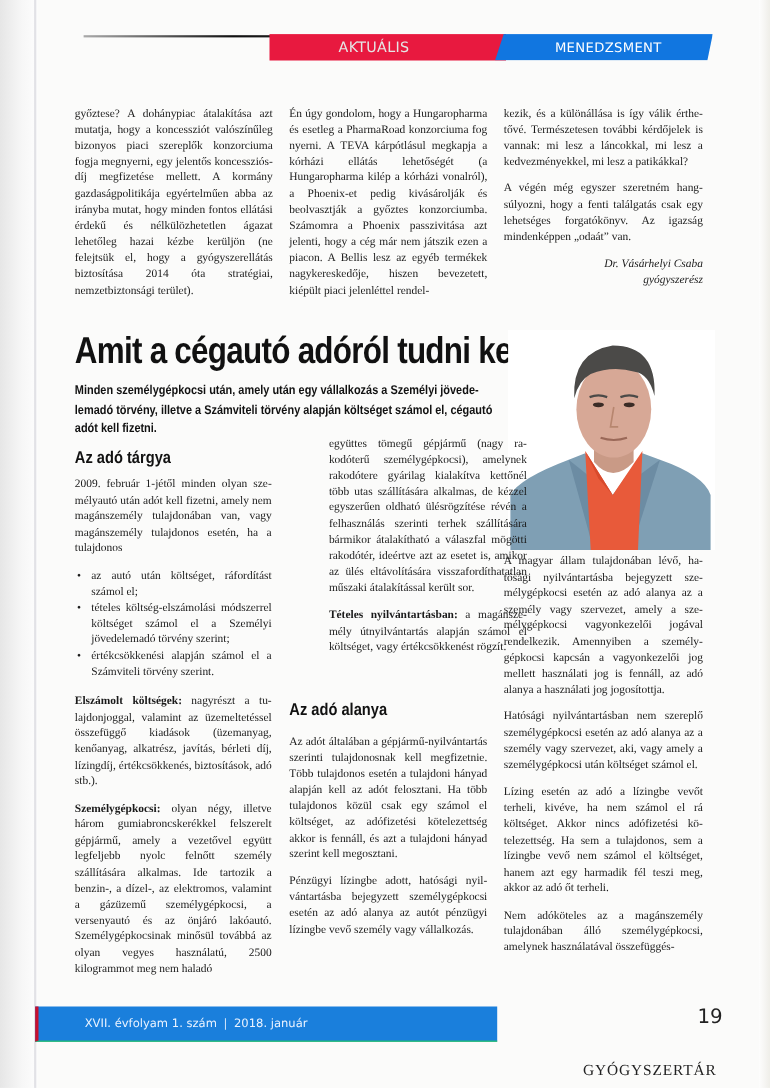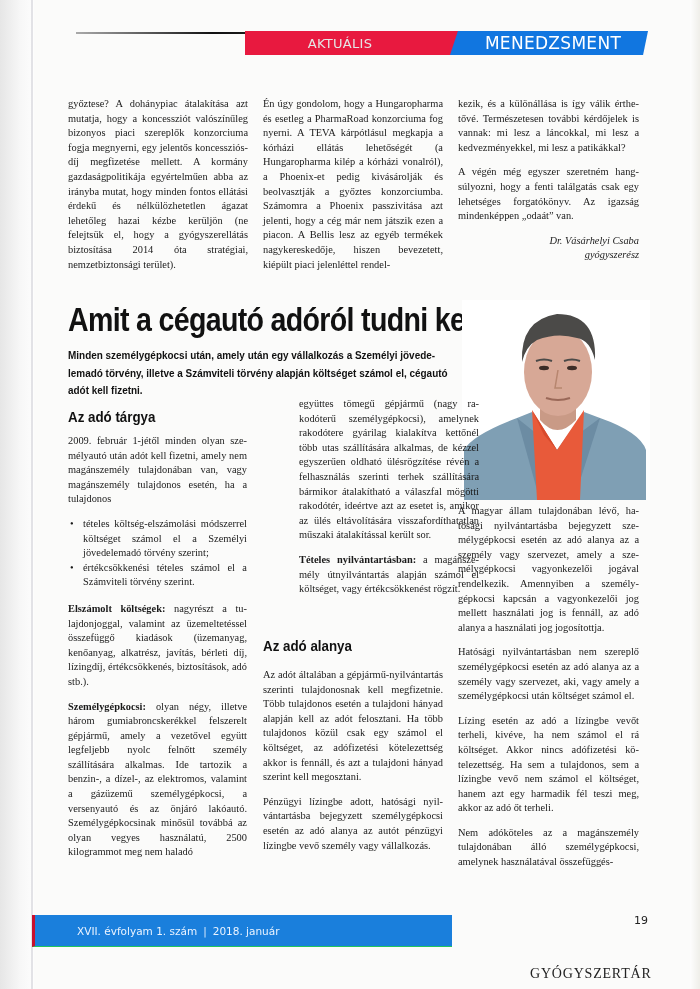--- a/index.html
+++ b/index.html
@@ -21,21 +21,21 @@
   .tab-aktualis {
     position: absolute; left: 245px; top: 31px; width: 215px; height: 24px;
     background: #e8193f; color: #e5e5e5;
     font-family: "DejaVu Sans", sans-serif; font-size: 13px; letter-spacing: 0.3px;
     display: flex; align-items: center; justify-content: center; padding-right: 25px; box-sizing: border-box;
   }
   .tab-menedzsment {
     position: absolute; left: 450px; top: 31px; width: 198px; height: 24px;
     background: #1176e0; color: #fff;
     clip-path: polygon(4% 0, 100% 0, 97.5% 100%, 0 100%);
-    font-family: "DejaVu Sans", sans-serif; font-size: 17px; letter-spacing: 0.3px;
+    font-family: "DejaVu Sans", sans-serif; font-size: 12px; letter-spacing: 0.3px;
     display: flex; align-items: center; justify-content: center; padding-left: 8px; box-sizing: border-box;
   }
 
   .col { position: absolute; font-size: 10.4px; line-height: 14.6px; text-align: justify; hyphens: manual; }
   .col p { margin: 0 0 10px 0; }
   .col b { font-weight: bold; }
 
   .top1 { left: 68px; top: 97px; width: 180px; }
   .top2 { left: 263px; top: 97px; width: 180px; }
   .top3 { left: 458px; top: 97px; width: 181px; }
@@ -71,21 +71,21 @@
   .photo { position: absolute; left: 462px; top: 300px; width: 188px; height: 200px; overflow: hidden; background: #ffffff; }
 
   .footer-bar {
     position: absolute; left: 32px; top: 915px; width: 420px; height: 32px;
     background: #1a7fdc; border-left: 3px solid #c8102e; border-bottom: 1px solid #22c55e;
     color: #eaf3ff; font-family: "DejaVu Sans", sans-serif; font-size: 10.5px;
     display: flex; align-items: center; padding-left: 42px; box-sizing: border-box;
   }
   .footer-sep { margin: 0 6px; opacity: 0.9; }
   .journal { position: absolute; left: 530px; top: 966px; font-family: "Liberation Serif", serif; font-size: 14px; letter-spacing: 0.8px; color: #222; }
-  .pageno { position: absolute; left: 634px; top: 914px; font-family: "DejaVu Sans", sans-serif; font-size: 11px; color: #222; }
+  .pageno { position: absolute; left: 634px; top: 914px; font-family: "DejaVu Sans", sans-serif; font-size: 18px; color: #222; }
 </style>
 </head>
 <body>
 
 <div class="spine"></div>
 <div class="spine-line"></div>
 <div class="page-edge"></div>
 
 <div class="header-rule"></div>
 <div class="tab-aktualis">AKTUÁLIS</div>
@@ -134,22 +134,23 @@
     <path d="M84 98 Q96 102 108 98" stroke="#9a6858" stroke-width="2" fill="none"></path>
     <path d="M96 70 L93 88 L100 88" stroke="#b7866f" stroke-width="1.5" fill="none"></path>
   </svg>
 </div>
 
 <div class="subhead sh1">Az adó tárgya</div>
 
 <div class="col c1">
   <p>2009. február 1-jétől minden olyan sze­mélyautó után adót kell fizetni, amely nem magánszemély tulajdonában van, vagy magánszemély tulajdonos esetén, ha a tulajdonos</p>
   <ul class="bul">
+    <li>az autó után költséget, ráfordítást számol el;</li>
     <li>tételes költség-elszámolási mód­szerrel költséget számol el a Szemé­lyi jövedelemadó törvény szerint;</li>
-    <li>értékcsökkenési tételes számol el a Számviteli törvény szerint.</li>
+    <li>értékcsökkenési alapján számol el a Számviteli törvény szerint.</li>
   </ul>
   <p><b>Elszámolt költségek:</b><span> nagyrészt a tu­lajdonjoggal, valamint az üzemeltetés­sel összefüggő kiadások (üzemanyag, kenőanyag, alkatrész, javítás, bérleti díj, lízingdíj, értékcsökkenés, biztosí­tások, adó stb.).</span></p>
   <p><b>Személygépkocsi:</b><span> olyan négy, illet­ve három gumiabroncskerékkel fel­szerelt gépjármű, amely a vezetővel együtt legfeljebb nyolc felnőtt sze­mély szállítására alkalmas. Ide tarto­zik a benzin-, a dízel-, az elektromos, valamint a gázüzemű személygépko­csi, a versenyautó és az önjáró lakó­autó. Személygépkocsinak minősül továbbá az olyan vegyes használatú, 2500 kilogrammot meg nem haladó</span></p>
 </div>
 
 <div class="col c2">
   <p>együttes tömegű gépjármű (nagy ra­kodóterű személygépkocsi), amely­nek rakodótere gyárilag kialakítva kettőnél több utas szállítására alkal­mas, de kézzel egyszerűen oldható ülésrögzítése révén a felhasználás szerinti terhek szállítására bármikor átalakítható a válaszfal mögötti rako­dótér, ideértve azt az esetet is, amikor az ülés eltávolítására visszafordítha­tatlan műszaki átalakítással került sor.</p>
   <p><b>Tételes nyilvántartásban:</b><span> a magánsze­mély útnyilvántartás alapján számol el költséget, vagy értékcsökkenést rögzít.</span></p>
 </div>
 

